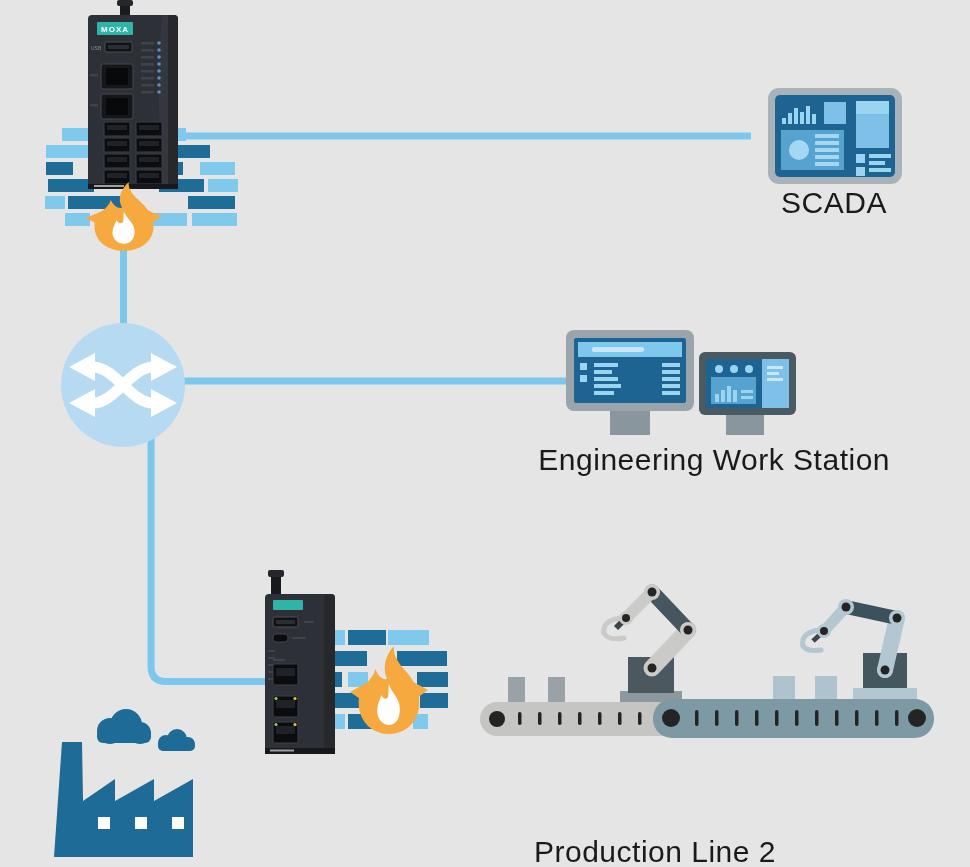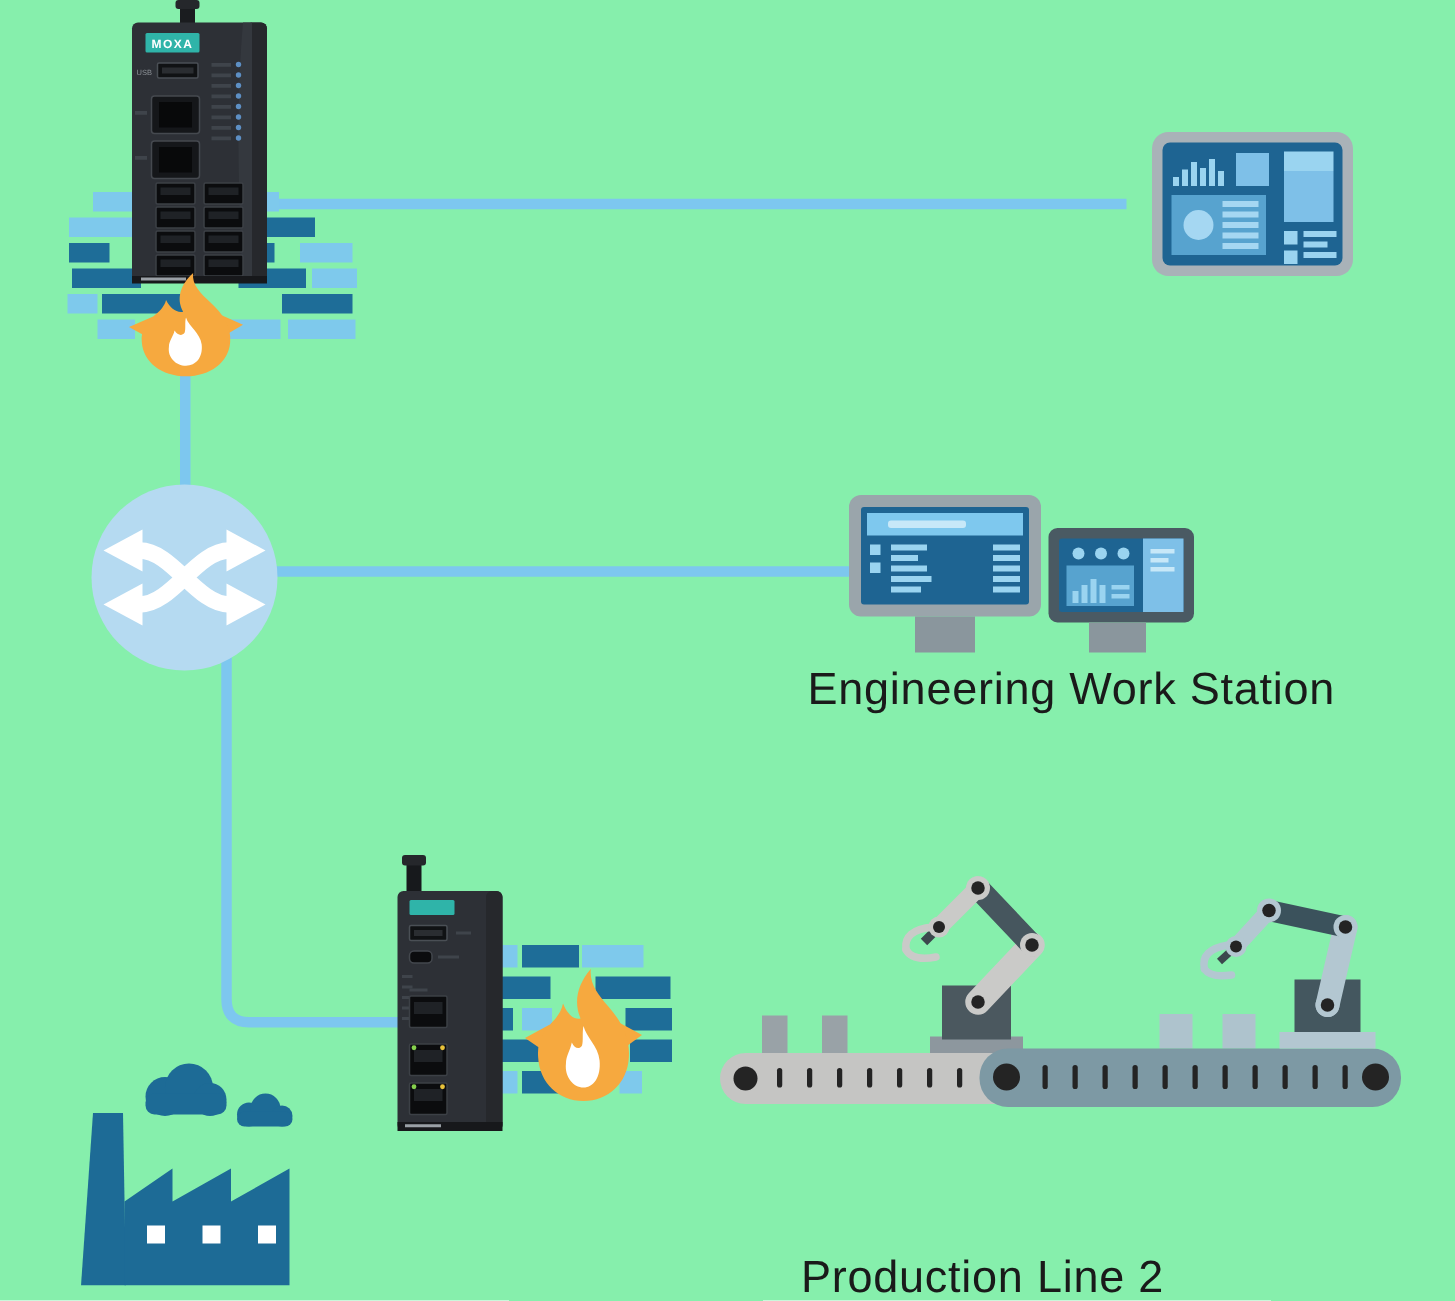--- a/index.html
+++ b/index.html
@@ -1,16 +1,16 @@
 <!DOCTYPE html>
 <html><head>
 <meta charset="utf-8">
 <style>
   html,body{margin:0;padding:0;background:#fff;}
-  .canvas{position:relative;width:970px;height:867px;background:#86efac;overflow:hidden;
+  .canvas{position:relative;width:970px;height:867px;background:#e5e5e5;overflow:hidden;
           font-family:"Liberation Sans","DejaVu Sans",sans-serif;}
   .abs{position:absolute;}
   .links{left:0;top:0;width:970px;height:867px;}
   .wall{position:absolute;}
   .brick{position:absolute;}
   .label{position:absolute;color:#1a1a1a;font-size:30px;font-weight:400;text-align:center;
          letter-spacing:0.5px;white-space:nowrap;}
   .switch-circle{position:absolute;left:61px;top:323px;width:124px;height:124px;border-radius:50%;
                  background:#b5daf1;}
   #wall-top{left:45px;top:128px;width:200px;height:120px;}
@@ -388,16 +388,17 @@
         <circle cx="427" cy="58" r="8" fill="#b3c7d1"></circle>
           <circle cx="427" cy="58" r="4.5" fill="#242424"></circle>
         <circle cx="376" cy="47" r="8" fill="#b3c7d1"></circle>
           <circle cx="376" cy="47" r="4.5" fill="#242424"></circle>
         <circle cx="354" cy="71" r="7" fill="#b3c7d1"></circle>
           <circle cx="354" cy="71" r="4" fill="#242424"></circle>
       </g>
     </svg>
   </div>
 
+  <div class="label scada-label">SCADA</div>
   <div class="label ews-label">Engineering Work Station</div>
   <div class="label prod-label">Production Line 2</div>
 
 </div>
 
 </body></html>

